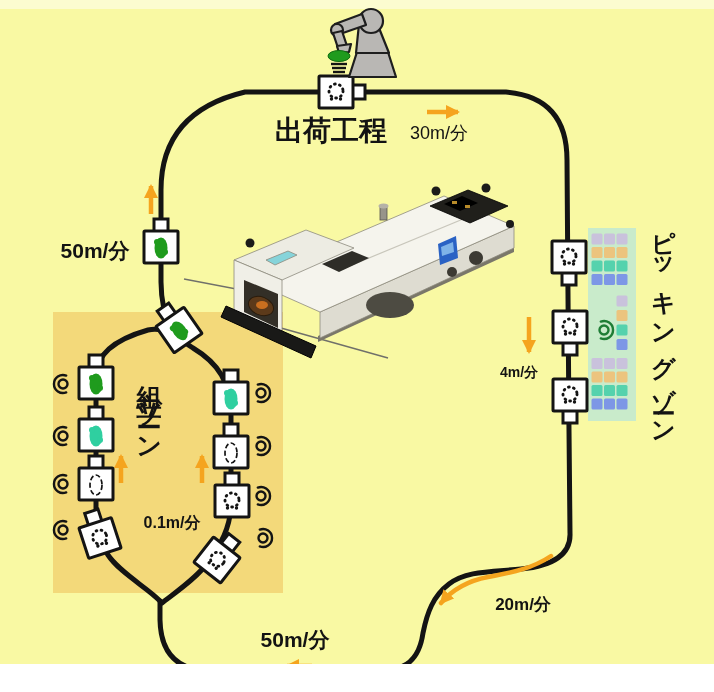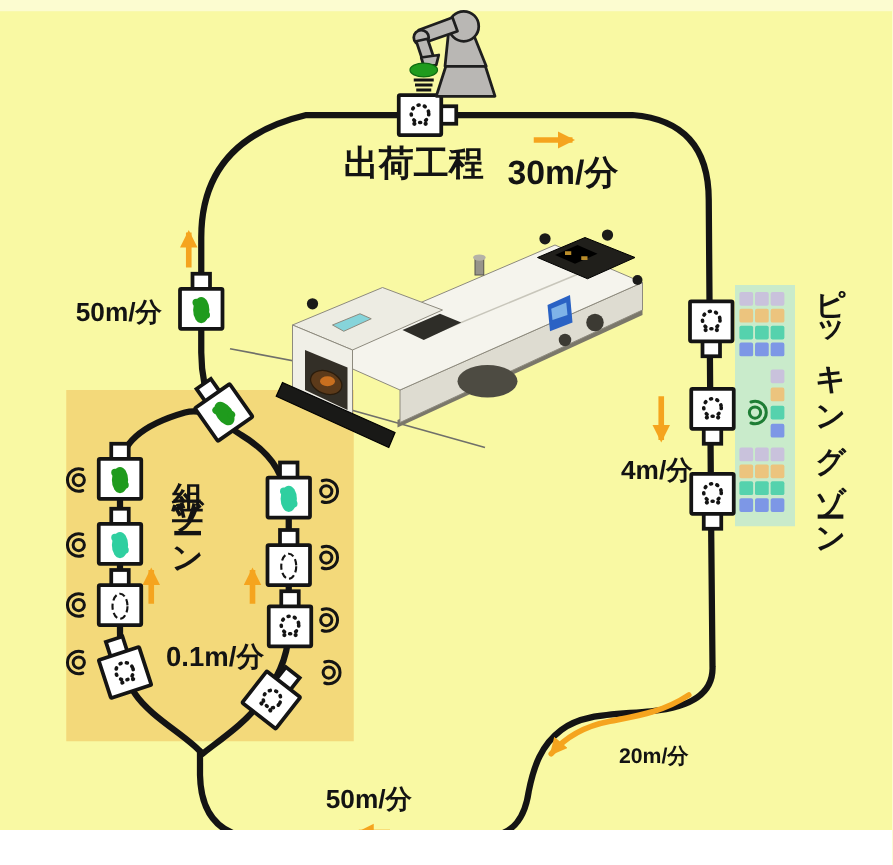--- a/index.html
+++ b/index.html
@@ -260,22 +260,22 @@
       <ellipse cx="383.5" cy="206" rx="5" ry="2.5" fill="#b5b2a7"></ellipse>
       <circle cx="250" cy="243" r="4.5" fill="#1b1b19"></circle>
       <circle cx="436" cy="191" r="4.5" fill="#1b1b19"></circle>
       <circle cx="486" cy="188" r="4.5" fill="#1b1b19"></circle>
       <circle cx="510" cy="224" r="4" fill="#1b1b19"></circle>
     </g>
   </svg>
 
   <div id="labels-layer">
     <div class="lbl" style="left: 268px; top: 116px; font-size: 28px; font-weight: 700; width: 126px;">出荷工程</div>
-    <div class="lbl" style="left: 406px; top: 124px; font-size: 27px; font-weight: 700; width: 86px;">30m/分</div>
+    <div class="lbl" style="left: 396px; top: 124px; font-size: 18px; font-weight: 400; width: 86px;">30m/分</div>
     <div class="lbl" style="left: 52px; top: 239px; font-size: 21px; font-weight: 700; width: 86px;">50m/分</div>
-    <div class="lbl" style="left: 484px; top: 365px; font-size: 21px; font-weight: 700; width: 70px; text-align: right;">4m/分</div>
+    <div class="lbl" style="left: 484px; top: 365px; font-size: 14px; font-weight: 700; width: 70px;">4m/分</div>
     <div class="lbl" style="left: 482px; top: 596px; font-size: 17px; font-weight: 700; width: 82px;">20m/分</div>
     <div class="lbl" style="left: 252px; top: 628px; font-size: 21px; font-weight: 700; width: 86px;">50m/分</div>
-    <div class="lbl" style="left: 126px; top: 514px; font-size: 22px; font-weight: 700; width: 92px;">0.1m/分</div>
+    <div class="lbl" style="left: 126px; top: 514px; font-size: 16px; font-weight: 700; width: 92px;">0.1m/分</div>
     <div class="lbl vertical" style="left: 135px; top: 367px; font-size: 25px; font-weight: 700; letter-spacing: 6px;">組立ゾーン</div>
     <div class="lbl vertical" style="left: 650px; top: 213px; font-size: 24px; font-weight: 700; letter-spacing: 4px;">ピッキングゾーン</div>
   </div>
 </div>
 
 </body></html>

